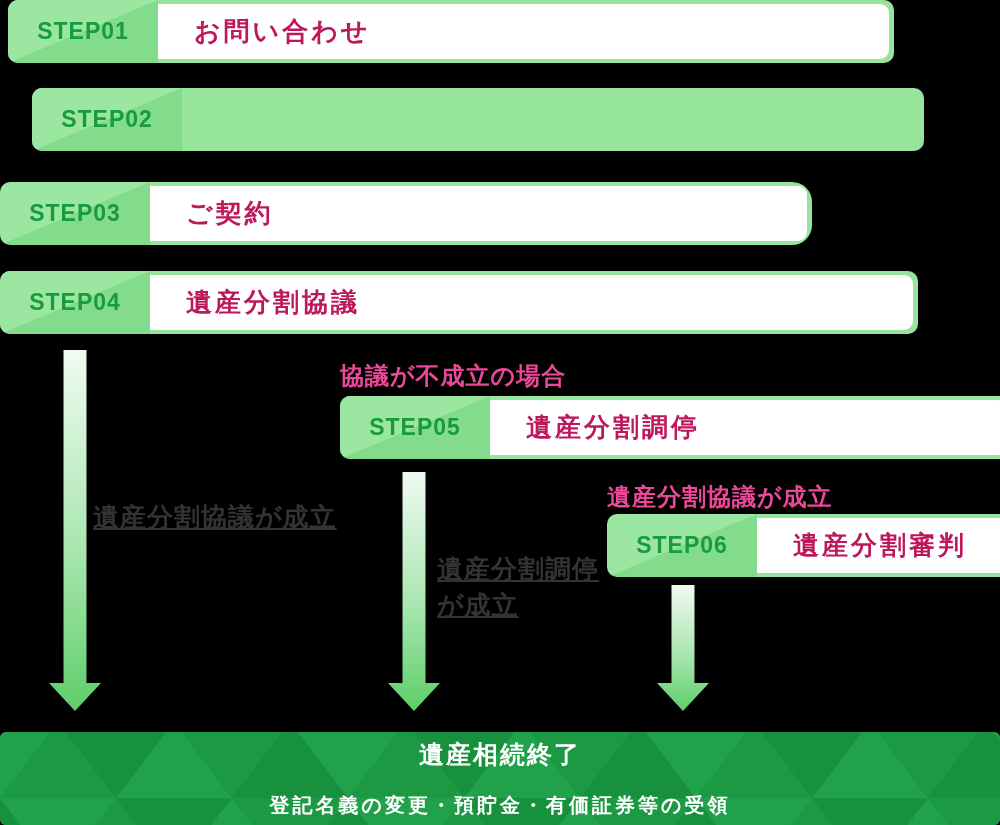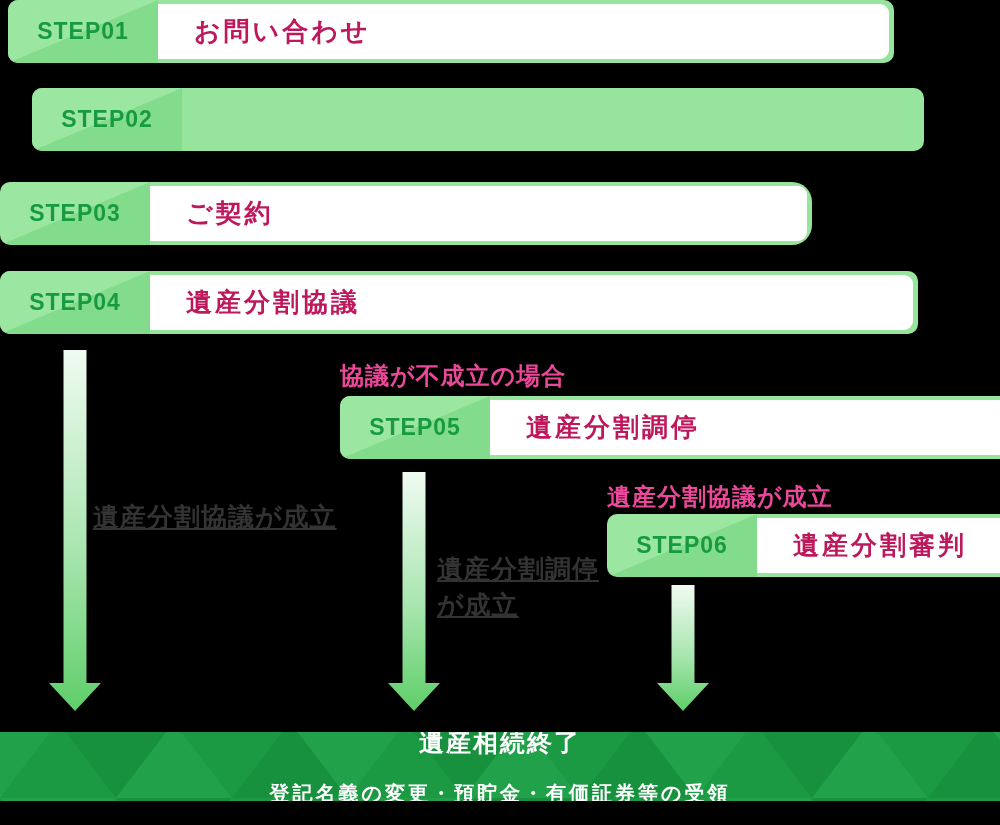--- a/index.html
+++ b/index.html
@@ -27,22 +27,22 @@
   
   .arrow{
     position:absolute;width:52px;
     background:linear-gradient(to bottom,#f0fbf1 0%,#a9e6b0 55%,#5fce69 100%);
   }
   
   .result{position:absolute;color:#333333;font-weight:700;font-size:26px;letter-spacing:1px;text-decoration:underline;}
   .result.nowrap{white-space:nowrap;}
   
   .final-box{
-    position:absolute;left:0;top:732px;width:1000px;height:69px;
-    background:#1c9943;border-radius:0;overflow:hidden;
+    position:absolute;left:0;top:732px;width:1000px;height:93px;
+    background:#1c9943;border-radius:6px;overflow:hidden;
   }
   .final-box svg{position:absolute;left:0;top:0;width:1000px;height:93px;}
   .final-text{
     position:relative;height:100%;display:flex;flex-direction:column;
     align-items:center;justify-content:center;color:#ffffff;
   }
   .final-title{font-size:25px;font-weight:700;letter-spacing:2px;}
   .final-sub{font-size:20px;font-weight:700;letter-spacing:3px;margin-top:21px;}
 </style>
 </head>

